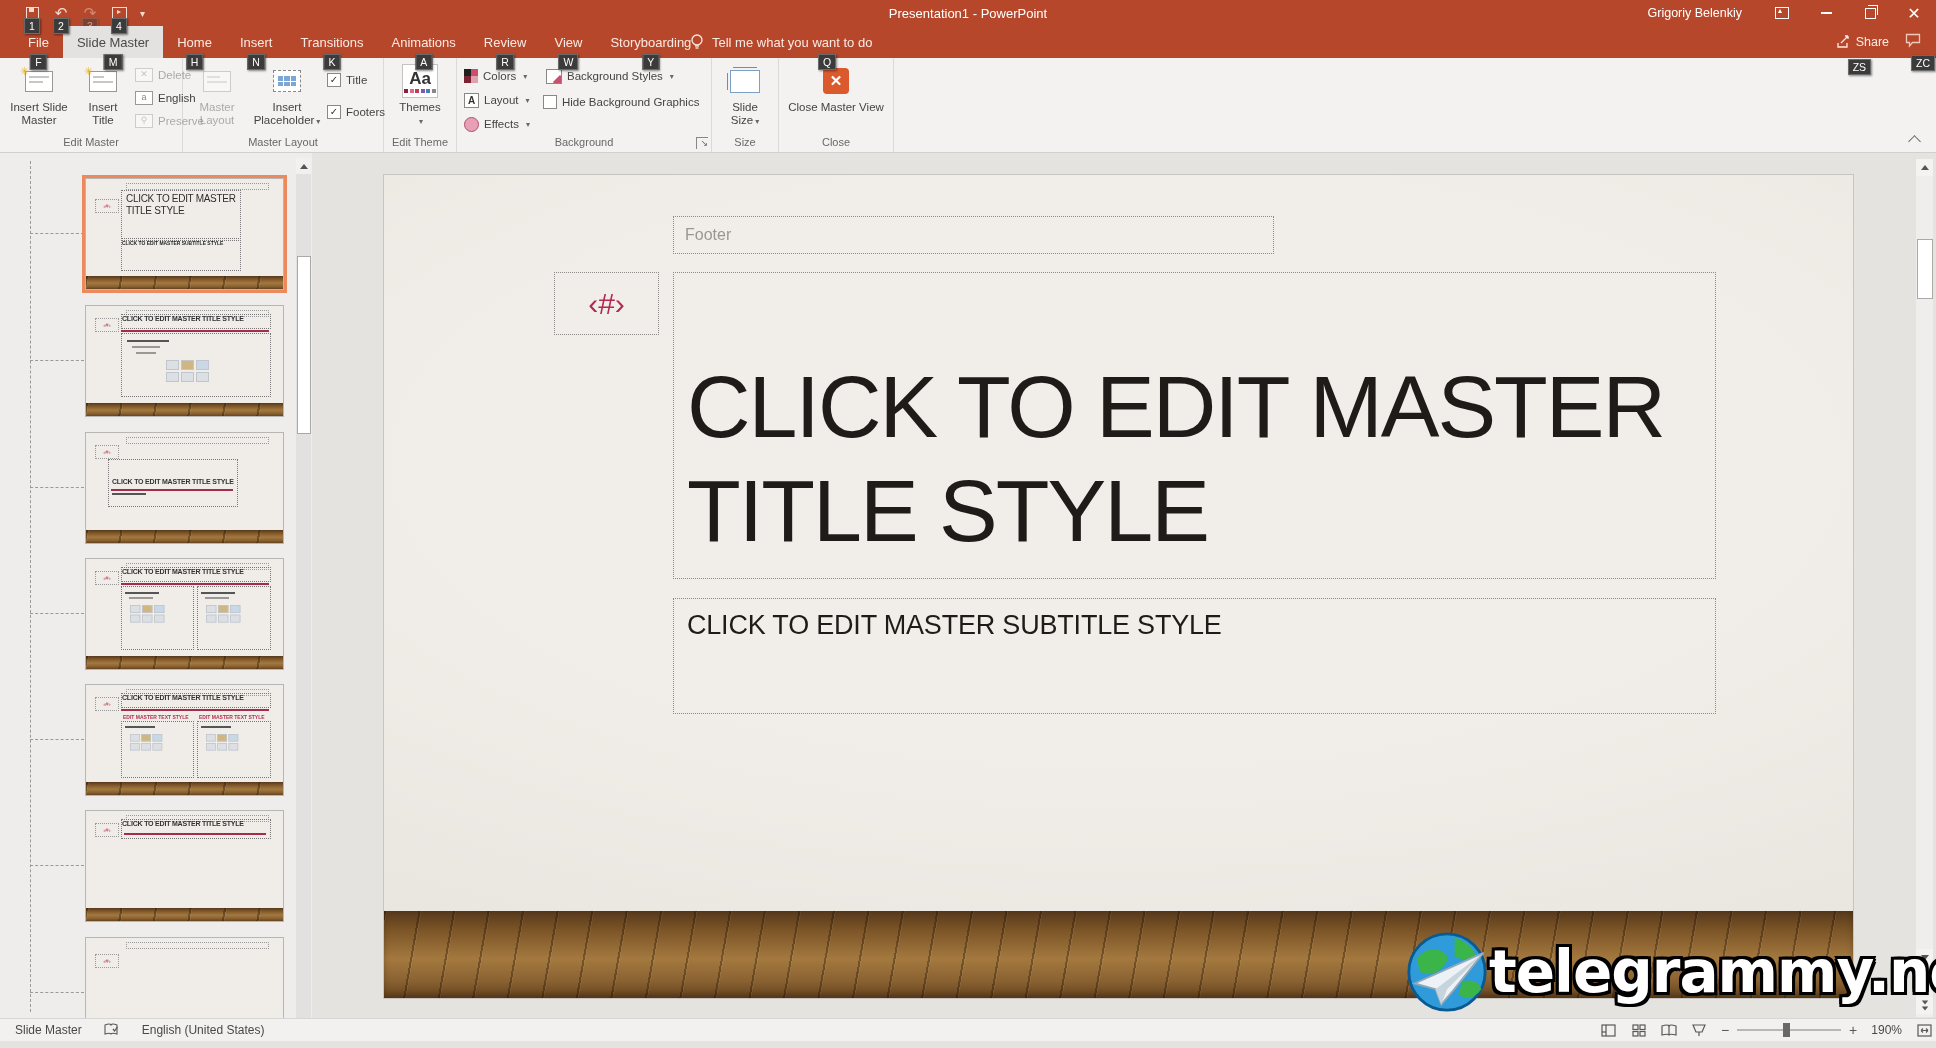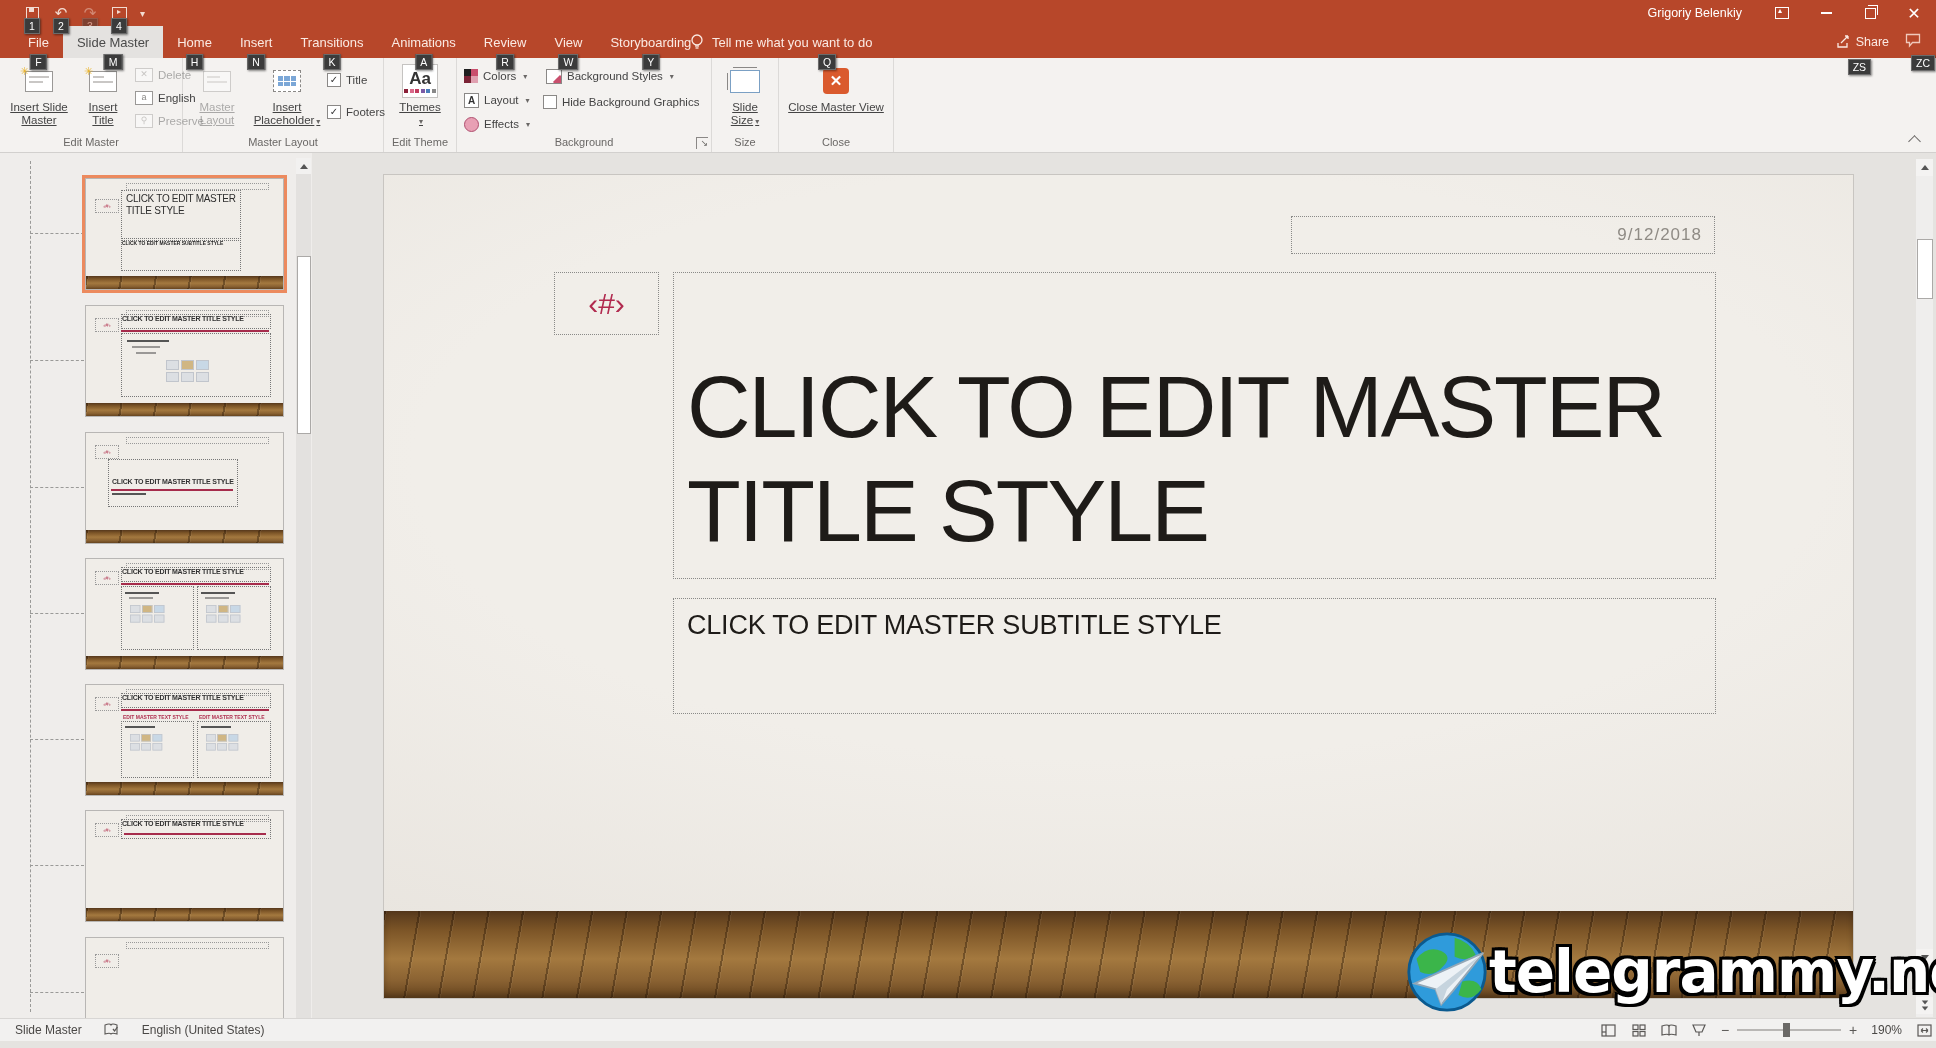--- a/index.html
+++ b/index.html
@@ -41,21 +41,21 @@
   .cmt-btn{position:relative;}
   .cmt-btn .keytip{top:22px;left:6px;}
   
   .ribbon{position:absolute;left:0;top:58px;width:100%;height:94px;background:#F4F2F0;border-bottom:1px solid #D2D0CE;display:flex;}
   .group{position:relative;height:94px;border-right:1px solid #DCDAD8;display:flex;flex-direction:column;}
   .gcontent{flex:1;display:flex;align-items:flex-start;padding:4px 4px 0 4px;gap:2px;}
   .glabel{height:18px;text-align:center;font-size:11px;color:#6a6866;line-height:16px;position:relative;}
   .launcher{position:absolute;right:3px;bottom:3px;width:11px;height:11px;border-top:1px solid #8a8886;border-left:1px solid #8a8886;color:#6a6866;font-size:9px;line-height:10px;text-align:right;}
   .rb-big{display:flex;flex-direction:column;align-items:center;padding:2px 3px;min-width:52px;}
   .rb-big .bic{height:34px;display:flex;align-items:center;justify-content:center;}
-  .rb-big .blbl{font-size:11.5px;color:#444;text-align:center;line-height:13px;margin-top:3px;text-decoration:underline;}
+  .rb-big .blbl{font-size:11.5px;color:#444;text-align:center;line-height:13px;margin-top:3px;}
   .rb-col{display:flex;flex-direction:column;justify-content:flex-start;gap:3px;padding-top:3px;}
   .rb-small{display:flex;align-items:center;gap:5px;font-size:11.5px;color:#444;height:20px;padding:0 3px;}
   .disabled{opacity:.42;}
   .caret{font-size:8px;color:#6a6866;margin-left:2px;}
   .slide-ic{width:26px;height:19px;background:#fff;border:1px solid #9a9896;position:relative;}
   .slide-ic .bar{position:absolute;left:3px;right:3px;height:2px;background:#c9c7c5;}
   .spark{position:absolute;left:-6px;top:-7px;color:#E9B32A;font-size:11px;}
   .slide-ic-sm{width:16px;height:12px;background:#fff;border:1px solid #9a9896;position:relative;font-size:9px;color:#8a8886;text-align:center;line-height:11px;}
   .ph-ic{width:26px;height:20px;border:1.5px dashed #8a8886;position:relative;background:#fff;}
   .ph-grid{position:absolute;left:4px;top:5px;width:18px;height:10px;display:grid;grid-template-columns:repeat(3,1fr);grid-template-rows:repeat(2,1fr);gap:1px;}
@@ -157,20 +157,21 @@
       <div class="qat-btn dim">
         <span>↷</span>
         <span class="keytip">3</span>
       </div>
       <div class="qat-btn">
         <span class="ic-present"></span>
         <span class="keytip">4</span>
       </div>
       <div class="qat-caret">▾</div>
     </div>
+    <div class="win-title">Presentation1 - PowerPoint</div>
     <div class="win-right">
       <span class="user-name">Grigoriy Belenkiy</span>
       <div class="winbtn">
         <span class="ic-ribbonopts"></span>
       </div>
       <div class="winbtn">
         <span class="ic-min"></span>
       </div>
       <div class="winbtn">
         <span class="ic-restore"></span>
@@ -565,22 +566,22 @@
     <div class="pscroll">
       <div class="arr" style="top:0">
           <span class="tri-up"></span>
         </div>
       <div class="pthumb" style="top:98px;height:176px"></div>
     </div>
   </div>
 
   <div class="workspace">
     <div class="slide">
-      <div class="ph ph-date">
-        <span>9/12/2018</span>
+      <div class="ph ph-footer">
+        <span>Footer</span>
       </div>
       <div class="ph ph-num">
         <span>‹#›</span>
       </div>
       <div class="ph ph-title">
         <span>CLICK TO EDIT MASTER TITLE STYLE</span>
       </div>
       <div class="ph ph-subtitle">
         <span>CLICK TO EDIT MASTER SUBTITLE STYLE</span>
       </div>

